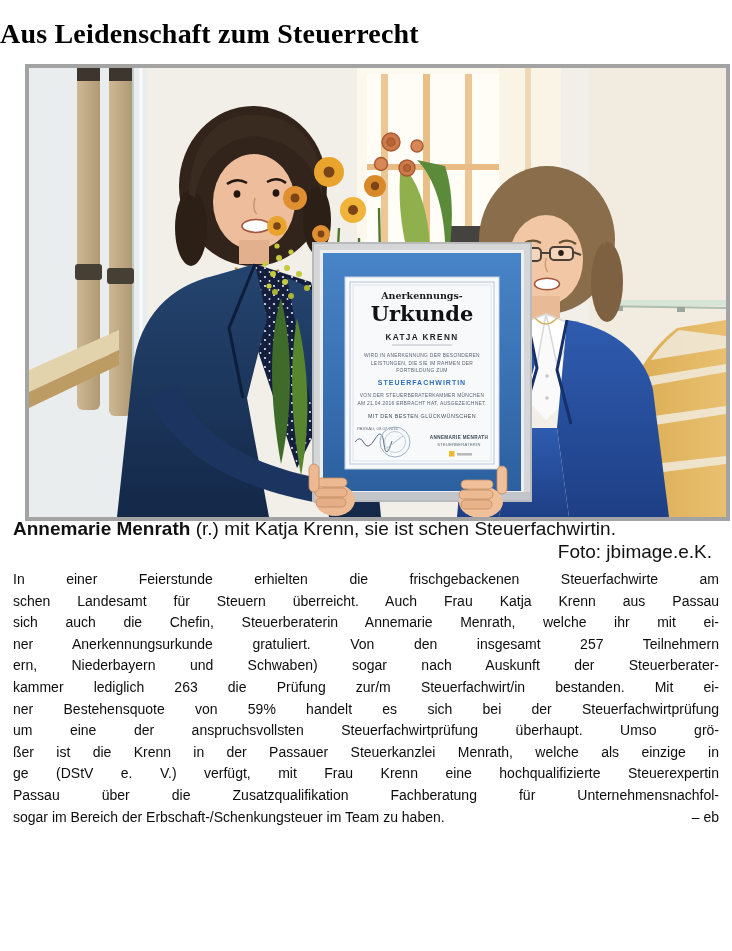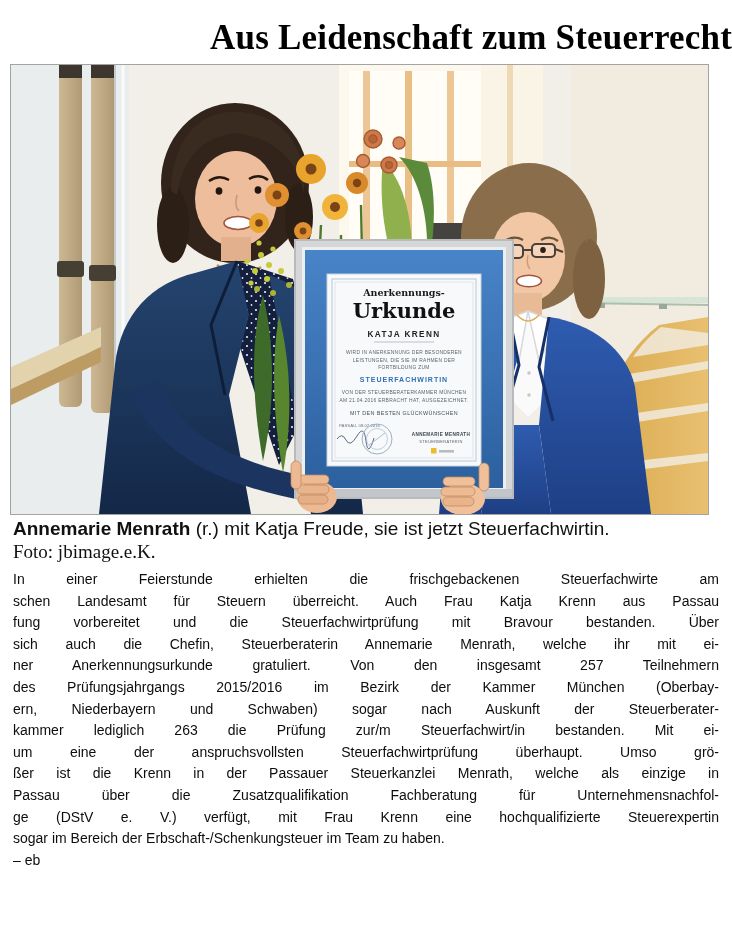--- a/index.html
+++ b/index.html
@@ -1,41 +1,41 @@
 <!DOCTYPE html>
 <html><head>
 <meta charset="utf-8">
 <style>
   html,body{margin:0;padding:0;background:#888;}
   .page{
     position:relative;width:732px;height:951px;background:#ffffff;
     font-family:"Liberation Serif",serif;color:#111;overflow:hidden;margin:0 auto;
   }
   .headline{
-    position:absolute;top:18px;left:0;width:732px;text-align:right;
-    font-family:"Liberation Serif",serif;font-weight:700;font-size:35px;color:#000;margin:0;
+    position:absolute;top:18px;left:0;width:732px;text-align:left;
+    font-family:"Liberation Serif",serif;font-weight:700;font-size:28px;color:#000;margin:0;
     letter-spacing:0.2px;
   }
   .photo-frame{
-    position:absolute;left:10px;top:64px;width:697px;height:449px;
-    border:1px solid #a3a3a3;box-sizing:content-box;background:#84cc16;
+    position:absolute;left:25px;top:64px;width:697px;height:449px;
+    border:4px solid #a3a3a3;box-sizing:content-box;background:#84cc16;
   }
   .photo-frame svg{display:block;}
   .caption{
     position:absolute;left:13px;top:517px;width:699px;
     font-family:"Liberation Sans",sans-serif;font-size:19px;line-height:23px;color:#111;
   }
   .caption .cap-bold{font-weight:700;}
-  .caption .credit{text-align:left;font-family:Liberation Serif, serif;}
+  .caption .credit{text-align:right;}
   .article{
     position:absolute;left:13px;top:569px;width:706px;
     font-family:Liberation Sans, sans-serif;font-size:14px;line-height:21.6px;color:#0d0d0d;
   }
   .jline{text-align:justify;text-align-last:justify;white-space:nowrap;}
-  .lastline{display:flex;justify-content:space-between;flex-direction:column;}
+  .lastline{display:flex;justify-content:space-between;}
   .cert-small{font-family:"Liberation Sans",sans-serif;text-transform:uppercase;}
 </style>
 </head>
 <body>
 
 <div class="page">
 
   <h1 class="headline">Aus Leidenschaft zum Steuerrecht</h1>
 
   <div class="photo-frame">
@@ -312,36 +312,35 @@
         <ellipse cx="452" cy="434" rx="22" ry="16" fill="#f0c09a"></ellipse>
         <rect x="432" y="412" width="32" height="9" rx="4.5" fill="#f0c09a" stroke="#c08a60" stroke-width="0.8"></rect>
         <rect x="430" y="422" width="34" height="9" rx="4.5" fill="#edba92" stroke="#c08a60" stroke-width="0.8"></rect>
         <rect x="432" y="432" width="31" height="9" rx="4.5" fill="#e9b48c" stroke="#c08a60" stroke-width="0.8"></rect>
         <rect x="468" y="398" width="10" height="28" rx="5" fill="#f0c09a" stroke="#c08a60" stroke-width="0.8"></rect>
       </g>
     </svg>
   </div>
 
   <div class="caption">
-    <div><span class="cap-bold">Annemarie Menrath</span><span> (r.) mit Katja Freude, sie ist jetzt Steuerfachwirtin.</span></div>
+    <div><span class="cap-bold">Annemarie Menrath</span><span> (r.) mit Katja Krenn, sie ist schen Steuerfachwirtin.</span></div>
     <div class="credit">Foto: jbimage.e.K.</div>
   </div>
 
   <div class="article">
     <div class="jline">In einer Feierstunde erhielten die frischgebackenen Steuerfachwirte am</div>
     <div class="jline">schen Landesamt für Steuern überreicht. Auch Frau Katja Krenn aus Passau</div>
-    <div class="jline">fung vorbereitet und die Steuerfachwirtprüfung mit Bravour bestanden. Über</div>
     <div class="jline">sich auch die Chefin, Steuerberaterin Annemarie Menrath, welche ihr mit ei-</div>
     <div class="jline">ner Anerkennungsurkunde gratuliert. Von den insgesamt 257 Teilnehmern</div>
-    <div class="jline">des Prüfungsjahrgangs 2015/2016 im Bezirk der Kammer München (Oberbay-</div>
     <div class="jline">ern, Niederbayern und Schwaben) sogar nach Auskunft der Steuerberater-</div>
     <div class="jline">kammer lediglich 263 die Prüfung zur/m Steuerfachwirt/in bestanden. Mit ei-</div>
+    <div class="jline">ner Bestehensquote von 59% handelt es sich bei der Steuerfachwirtprüfung</div>
     <div class="jline">um eine der anspruchsvollsten Steuerfachwirtprüfung überhaupt. Umso grö-</div>
     <div class="jline">ßer ist die Krenn in der Passauer Steuerkanzlei Menrath, welche als einzige in</div>
+    <div class="jline">ge (DStV e. V.) verfügt, mit Frau Krenn eine hochqualifizierte Steuerexpertin</div>
     <div class="jline">Passau über die Zusatzqualifikation Fachberatung für Unternehmensnachfol-</div>
-    <div class="jline">ge (DStV e. V.) verfügt, mit Frau Krenn eine hochqualifizierte Steuerexpertin</div>
     <div class="lastline">
       <span>sogar im Bereich der Erbschaft-/Schenkungsteuer im Team zu haben.</span>
       <span>– eb</span>
     </div>
   </div>
 
 </div>
 
 </body></html>

